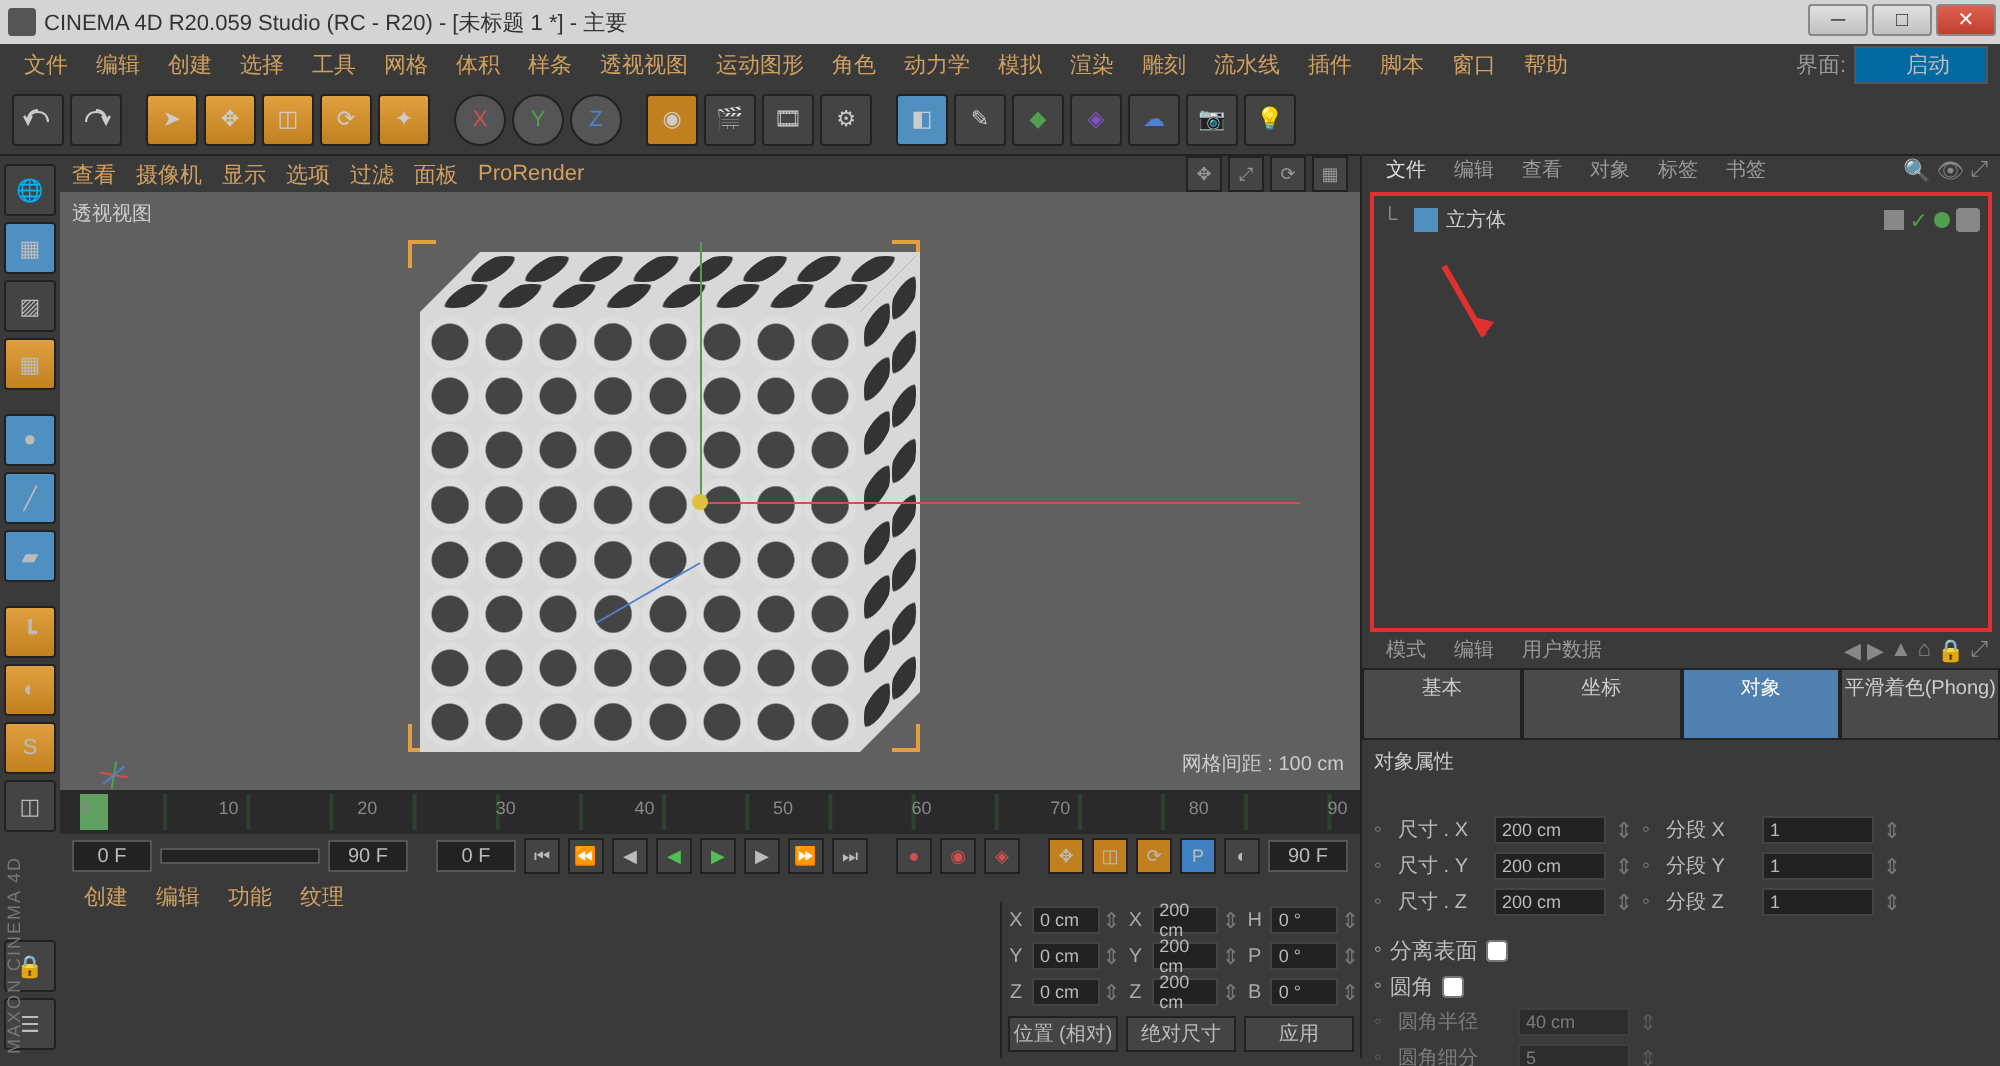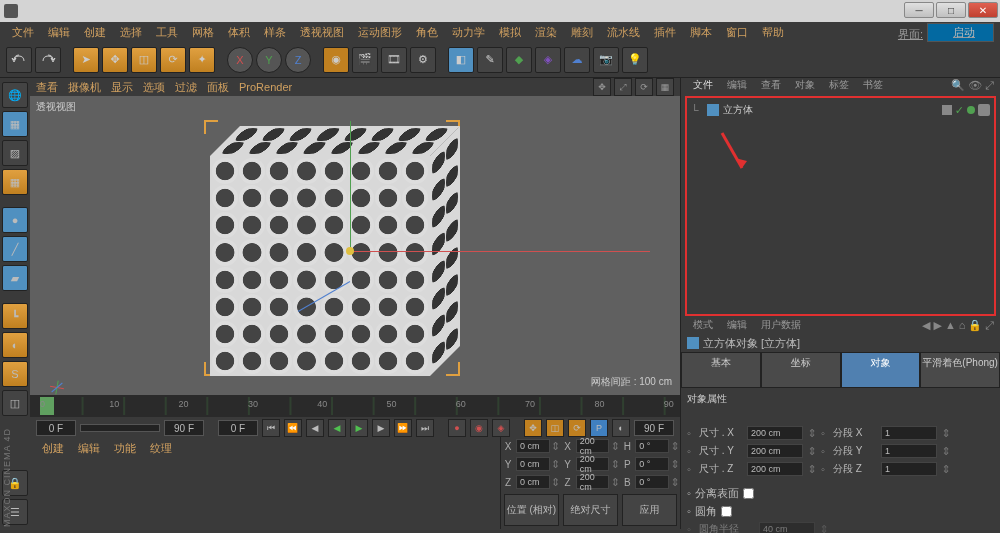--- a/index.html
+++ b/index.html
@@ -5,21 +5,21 @@
 * { margin:0; padding:0; box-sizing:border-box; font-family:"Microsoft YaHei",Arial,sans-serif; font-size:11px; }
 body { width:1000px; height:533px; background:#3a3a3a; color:#bbb; overflow:hidden; position:relative; }
 .titlebar { height:22px; background:#d4d4d4; display:flex; align-items:center; padding:0 4px; color:#333; position:relative; }
 .titlebar .icon { width:14px; height:14px; background:#555; border-radius:2px; margin-right:4px; }
 .titlebar .title { color:#333; }
 .winbtns { position:absolute; right:2px; top:2px; display:flex; gap:2px; }
 .winbtn { width:30px; height:16px; background:linear-gradient(#e0e0e0,#c0c0c0); border:1px solid #888; border-radius:2px; display:flex; align-items:center; justify-content:center; font-size:10px; color:#333; }
 .winbtn.close { background:linear-gradient(#e06050,#c04030); color:#fff; }
 .menubar { height:20px; background:#3a3a3a; display:flex; align-items:center; padding:0 6px; gap:2px; }
 .menuitem { color:#d0a060; padding:0 6px; cursor:pointer; }
-.menubar .right { margin-left:auto; color:#999; display:flex; align-items:flex-end; gap:4px;text-decoration:underline; }
+.menubar .right { margin-left:auto; color:#999; display:flex; align-items:center; gap:4px; }
 .layoutsel { background:#0369a1; border:1px solid #555; color:#bbb; padding:1px 18px 1px 25px; }
 .toolbar { height:36px; background:#3a3a3a; display:flex; align-items:center; padding:0 6px; gap:3px; border-bottom:1px solid #222; }
 .tbtn { width:26px; height:26px; background:#444; border:1px solid #222; border-radius:2px; display:flex; align-items:center; justify-content:center; color:#ccc; }
 .tbtn.orange { background:linear-gradient(#e0a040,#c08020); }
 .tbtn.round { border-radius:50%; background:#555; }
 .tbtn svg { width:16px; height:16px; }
 .sep { width:6px; }
 .main { display:flex; height:calc(100% - 82px); }
 .leftcol { width:30px; background:#3a3a3a; display:flex; flex-direction:column; gap:3px; padding:4px 2px; }
 .lbtn { width:26px; height:26px; background:#444; border:1px solid #222; border-radius:2px; display:flex; align-items:center; justify-content:center; }
@@ -63,21 +63,21 @@
 .matthumb { width:52px; text-align:center; }
 .matball { width:48px; height:48px; background:radial-gradient(circle at 35% 35%,#eee,#999 45%,#555); border-radius:50%; border:1px solid #222; margin-bottom:2px; }
 .coords { position:absolute; right:0; bottom:0; width:180px; background:#3a3a3a; border-left:1px solid #222; }
 .coordhdr { display:flex; height:16px; background:#2a2a2a; }
 .coordhdr span { flex:1; text-align:center; font-size:10px; color:#999; }
 .coordrow { display:flex; height:18px; align-items:center; }
 .coordrow .lbl { width:14px; text-align:center; color:#aaa; font-size:10px; }
 .coordrow .val { flex:1; background:#222; border:1px solid #444; margin:1px; height:14px; font-size:9px; padding:0 3px; display:flex; align-items:center; }
 .coordrow .sp { width:10px; text-align:center; color:#777; }
 .coordbtns { display:flex; gap:4px; padding:3px; }
-.coordbtns button { flex:1; height:32px; background:#444; border:1px solid #222; color:#bbb; font-size:10px; }
+.coordbtns button { flex:1; height:18px; background:#444; border:1px solid #222; color:#bbb; font-size:10px; }
 .rightpanel { width:320px; background:#3a3a3a; display:flex; flex-direction:column; border-left:1px solid #222; }
 .rtabs { height:18px; display:flex; align-items:center; gap:2px; padding:0 6px; background:#3a3a3a; }
 .rtab { color:#999; padding:0 6px; font-size:10px; }
 .rtab.active { color:#ddd; }
 .rtabs .ricons { margin-left:auto; display:flex; gap:3px; color:#888; }
 .objtree { flex:0 0 220px; background:#3a3a3a; border:2px solid #e03030; margin:4px 4px 0 4px; position:relative; padding:4px; }
 .objitem { display:flex; align-items:center; gap:4px; height:16px; }
 .objitem .treeicon { width:12px; color:#888; }
 .objitem .cubicon { width:12px; height:12px; background:#5090c0; }
 .objitem .name { color:#ccc; font-size:10px; }
@@ -101,20 +101,21 @@
 .attrrow .spn { width:10px; color:#777; text-align:center; }
 .attrchk { display:flex; align-items:center; gap:4px; height:18px; font-size:10px; }
 .attrchk input { width:11px; height:11px; }
 .vlogo { position:absolute; left:2px; bottom:6px; writing-mode:vertical-rl; transform:rotate(180deg); font-size:9px; color:#777; letter-spacing:1px; }
 </style>
 </head>
 <body>
 
 <div class="titlebar">
   <div class="icon"></div>
+  <span class="title">CINEMA 4D R20.059 Studio (RC - R20) - [未标题 1 *] - 主要</span>
   <div class="winbtns">
     <div class="winbtn">─</div>
     <div class="winbtn">□</div>
     <div class="winbtn close">✕</div>
   </div>
 </div>
 
 <div class="menubar">
   <span class="menuitem">文件</span>
   <span class="menuitem">编辑</span>
@@ -474,24 +475,20 @@
         <span class="rtab">用户数据</span>
         <div class="ricons">
           <span>◀</span>
           <span>▶</span>
           <span>▲</span>
           <span>⌂</span>
           <span>🔒</span>
           <span>⤢</span>
         </div>
       </div>
-      <div class="attrtitle">
-        <span class="cic"></span>
-        <span>立方体对象 [立方体]</span>
-      </div>
       <div class="attrtabrow">
         <div class="t">基本</div>
         <div class="t">坐标</div>
         <div class="t active">对象</div>
         <div class="t">平滑着色(Phong)</div>
       </div>
       <div class="attrsect">
         <div class="hdr">对象属性</div>
         <div class="attrrow">
           <span class="bullet">◦</span>

